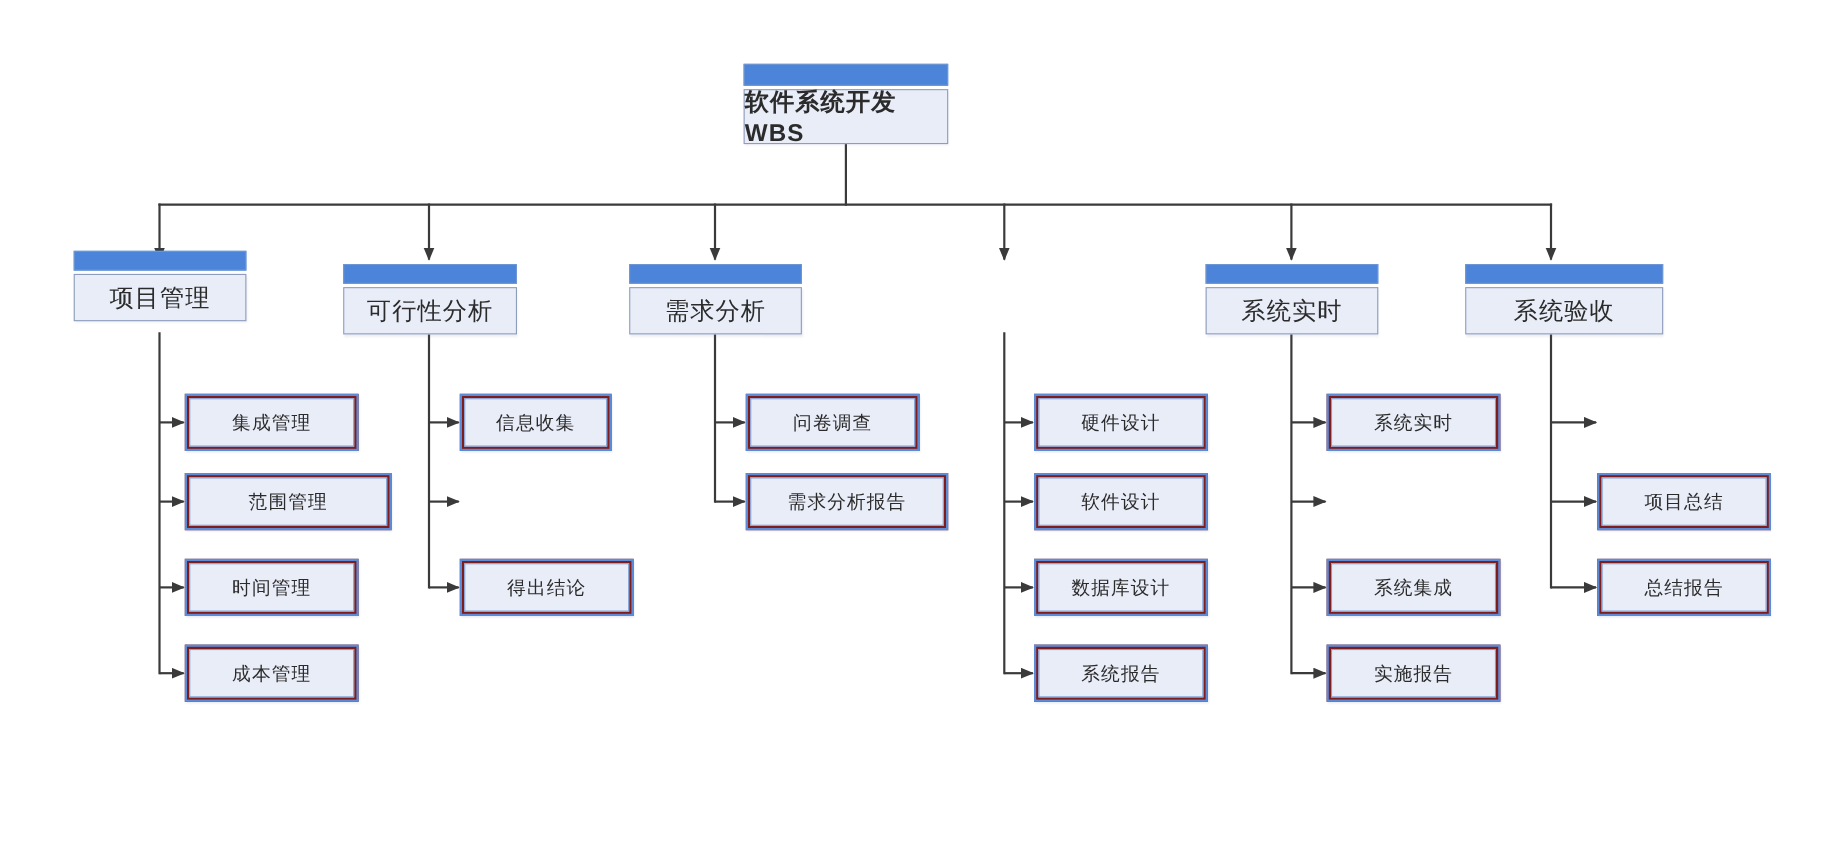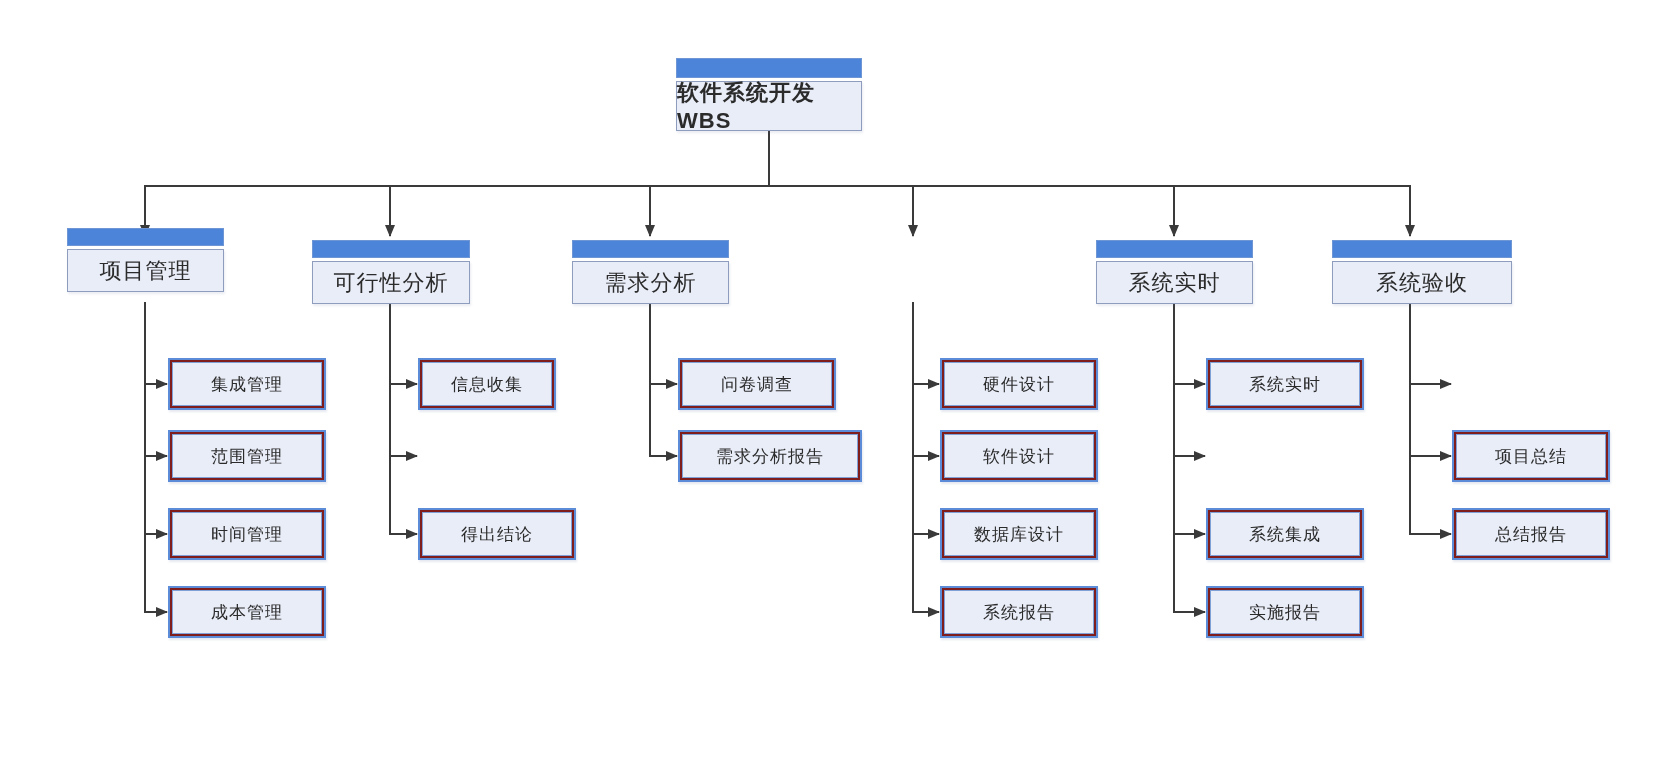--- a/index.html
+++ b/index.html
@@ -127,21 +127,21 @@
     <div class="body">系统实时</div>
   </div>
   <div class="node branch" style="left:1332px;top:240px;width:180px">
     <div class="bar"></div>
     <div class="body">系统验收</div>
   </div>
 
   <div class="node child" style="left:168px;top:358px;width:158px">
     <div class="child-inner">集成管理</div>
   </div>
-  <div class="node child" style="left:168px;top:430px;width:158px">
+  <div class="node child" style="left:168px;top:430px;width:188px">
     <div class="child-inner">范围管理</div>
   </div>
   <div class="node child" style="left:168px;top:508px;width:158px">
     <div class="child-inner">时间管理</div>
   </div>
   <div class="node child" style="left:168px;top:586px;width:158px">
     <div class="child-inner">成本管理</div>
   </div>
 
   <div class="node child" style="left:418px;top:358px;width:138px">

